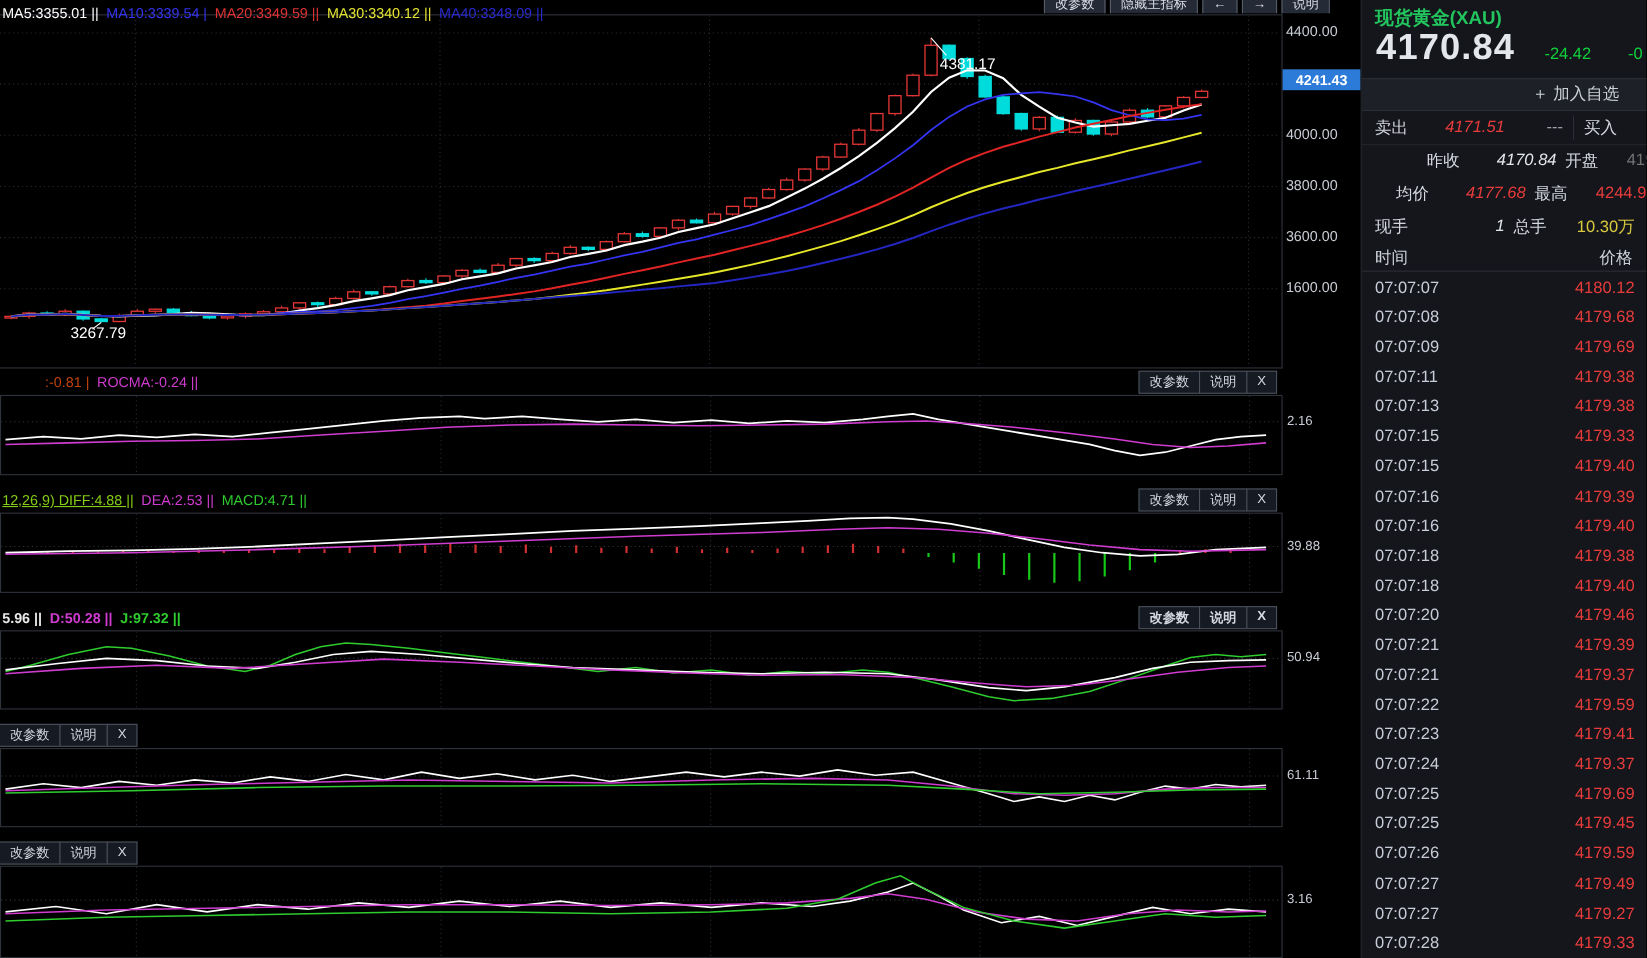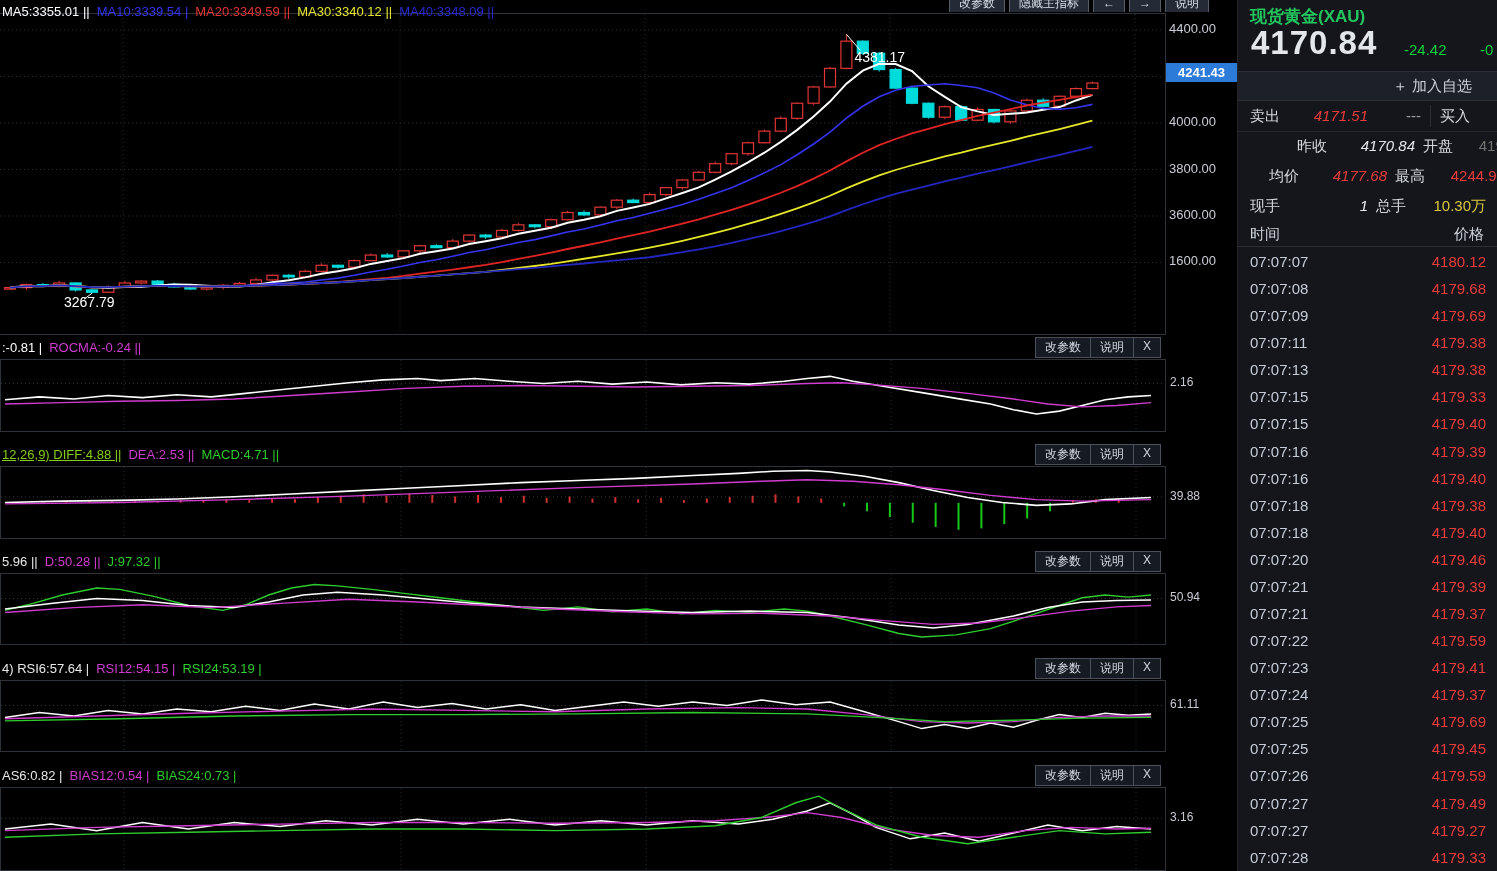--- a/index.html
+++ b/index.html
@@ -228,21 +228,21 @@
   <div id="main-axis">
         <div class="ax-lbl" style="top: 21px;">4400.00</div>
         <div class="ax-lbl" style="top: 114px;">4000.00</div>
         <div class="ax-lbl" style="top: 161px;">3800.00</div>
         <div class="ax-lbl" style="top: 207px;">3600.00</div>
         <div class="ax-lbl" style="top: 253px;">1600.00</div>
         <div id="price-tag" style="top: 63px;">4241.43</div>
       </div>
   <div id="panels">
         <div class="ind-header" style="top: 337px;">
-          <div class="hdr-segs"><span style="color: #ffffff;">:-0.81 |</span><span style="color: rgb(207, 60, 207);">ROCMA:-0.24 ||</span></div>
+          <div class="hdr-segs"><span style="color: #c2410c; margin-left: 39px;">:-0.81 |</span><span style="color: rgb(207, 60, 207);">ROCMA:-0.24 ||</span></div>
           <div class="pbtns">
             <div class="pbtn">改参数</div>
             <div class="pbtn">说明</div>
             <div class="pbtn">X</div>
           </div>
         </div>
         <div class="ind-plot" style="top: 359px; height: 73px;"><svg width="1164" height="71">
             <line x1="123" y1="0" x2="123" y2="71" stroke="#2b2d34" stroke-dasharray="1 3"></line>
             <line x1="400" y1="0" x2="400" y2="71" stroke="#2b2d34" stroke-dasharray="1 3"></line>
             <line x1="645" y1="0" x2="645" y2="71" stroke="#2b2d34" stroke-dasharray="1 3"></line>
@@ -313,62 +313,60 @@
             <line x1="1003.28" y1="35.82" x2="1003.28" y2="57.120000000000005" stroke="#18c818" stroke-width="2"></line>
             <line x1="1026.1599999999999" y1="35.82" x2="1026.1599999999999" y2="51.44" stroke="#18c818" stroke-width="2"></line>
             <line x1="1049.04" y1="35.82" x2="1049.04" y2="44.34" stroke="#18c818" stroke-width="2"></line>
             <line x1="1071.92" y1="35.82" x2="1071.92" y2="32.980000000000004" stroke="#d03030" stroke-width="2"></line>
             <line x1="1094.8" y1="35.82" x2="1094.8" y2="32.27" stroke="#d03030" stroke-width="2"></line>
             <line x1="1117.68" y1="35.82" x2="1117.68" y2="31.560000000000002" stroke="#d03030" stroke-width="2"></line>
             <polyline points="4,35.5 61.300000000000004,34.08 118.60000000000001,33.37 175.9,31.95 233.20000000000002,29.82 290.5,26.98 347.8,24.14 405.09999999999997,21.3 462.40000000000003,18.46 519.7,15.62 577,13.49 634.3000000000001,11.36 691.6,8.52 737.44,6.39 771.82,4.26 806.1999999999999,3.5500000000000003 829.12,4.970000000000001 863.5,9.23 897.88,15.62 932.2600000000001,23.43 966.64,30.53 1001.02,35.5 1035.4,38.34 1069.78,36.92 1104.1599999999999,32.660000000000004 1150,30.53" fill="none" stroke="#ffffff" stroke-width="1.6"></polyline>
             <polyline points="4,36.92 118.60000000000001,35.5 233.20000000000002,32.660000000000004 347.8,29.11 462.40000000000003,24.849999999999998 577,20.59 691.6,17.04 760.36,14.200000000000001 806.1999999999999,12.78 852.04,14.200000000000001 897.88,17.75 943.7199999999999,22.72 989.56,28.400000000000002 1035.4,32.660000000000004 1081.24,34.08 1150,32.660000000000004" fill="none" stroke="#cf3ccf" stroke-width="1.4"></polyline>
           </svg></div>
         <div class="ind-val" style="top: 488.66px;">39.88</div>
-        <div class="ind-header" style="top: 551px;">
+        <div class="ind-header" style="top: 551px; font-weight: bold;">
           <div class="hdr-segs"><span style="color: rgb(232, 232, 232);">5.96 ||</span><span style="color: rgb(207, 60, 207);">D:50.28 ||</span><span style="color: rgb(46, 204, 46);">J:97.32 ||</span></div>
           <div class="pbtns">
             <div class="pbtn">改参数</div>
             <div class="pbtn">说明</div>
             <div class="pbtn">X</div>
           </div>
         </div>
         <div class="ind-plot" style="top: 573px; height: 72px;"><svg width="1164" height="70">
             <line x1="123" y1="0" x2="123" y2="70" stroke="#2b2d34" stroke-dasharray="1 3"></line>
             <line x1="400" y1="0" x2="400" y2="70" stroke="#2b2d34" stroke-dasharray="1 3"></line>
             <line x1="645" y1="0" x2="645" y2="70" stroke="#2b2d34" stroke-dasharray="1 3"></line>
             <line x1="890" y1="0" x2="890" y2="70" stroke="#2b2d34" stroke-dasharray="1 3"></line>
             <line x1="1135" y1="0" x2="1135" y2="70" stroke="#2b2d34" stroke-dasharray="1 3"></line>
             <line x1="0" y1="24.5" x2="1164" y2="24.5" stroke="#34363d" stroke-dasharray="1 3"></line>
             <polyline points="4,36.4 26.92,30.8 61.300000000000004,21 95.68,14 118.60000000000001,15.4 152.98000000000002,22.400000000000002 187.36,31.5 221.74,36.4 244.66,30.8 267.58,21 290.5,14 313.42,10.5 336.34,11.9 370.72,15.4 405.09999999999997,19.6 439.48,23.8 473.85999999999996,28 508.24,32.2 542.62,36.4 577,32.9 611.38,37.800000000000004 645.7600000000001,35 680.14,39.9 714.52,36.4 748.9,38.5 783.2800000000001,35 806.1999999999999,37.1 829.12,42 863.5,50.4 897.88,59.5 920.8000000000001,63 955.18,60.9 989.56,54.6 1023.94,43.4 1058.32,31.5 1081.24,23.8 1104.1599999999999,21 1127.08,23.1 1150,21" fill="none" stroke="#2ecc2e" stroke-width="1.4"></polyline>
             <polyline points="4,35 49.84,29.4 95.68,24.5 141.51999999999998,26.6 187.36,31.5 233.20000000000002,33.6 267.58,28 301.96000000000004,21 336.34,18.2 382.18,21 428.02,25.2 473.85999999999996,29.4 519.7,32.9 577,35 634.3000000000001,37.1 691.6,38.5 748.9,37.1 806.1999999999999,38.5 852.04,44.1 897.88,51.1 932.2600000000001,53.9 966.64,50.4 1012.48,42 1046.8600000000001,33.6 1081.24,28 1115.62,26.6 1150,25.9" fill="none" stroke="#ffffff" stroke-width="1.5"></polyline>
             <polyline points="4,38.5 72.75999999999999,33.6 141.51999999999998,30.8 210.28,33.6 279.03999999999996,29.4 347.8,25.2 416.56,28 485.32,31.5 554.0799999999999,35 622.84,37.800000000000004 691.6,39.9 760.36,39.2 829.12,42 886.4200000000001,46.900000000000006 932.2600000000001,50.4 978.1,49 1023.94,43.4 1069.78,37.1 1115.62,32.9 1150,31.5" fill="none" stroke="#cf3ccf" stroke-width="1.4"></polyline>
           </svg></div>
         <div class="ind-val" style="top: 590.2px;">50.94</div>
         <div class="ind-header" style="top: 658px;">
-          <div class="hdr-segs"><span style="color: rgb(232, 232, 232);">4) RSI6:57.64 |</span><span style="color: rgb(207, 60, 207);">RSI12:54.15 |</span><span style="color: rgb(46, 204, 46);">RSI24:53.19 |</span></div>
           <div class="pbtns">
             <div class="pbtn">改参数</div>
             <div class="pbtn">说明</div>
             <div class="pbtn">X</div>
           </div>
         </div>
         <div class="ind-plot" style="top: 680px; height: 72px;"><svg width="1164" height="70">
             <line x1="123" y1="0" x2="123" y2="70" stroke="#2b2d34" stroke-dasharray="1 3"></line>
             <line x1="400" y1="0" x2="400" y2="70" stroke="#2b2d34" stroke-dasharray="1 3"></line>
             <line x1="645" y1="0" x2="645" y2="70" stroke="#2b2d34" stroke-dasharray="1 3"></line>
             <line x1="890" y1="0" x2="890" y2="70" stroke="#2b2d34" stroke-dasharray="1 3"></line>
             <line x1="1135" y1="0" x2="1135" y2="70" stroke="#2b2d34" stroke-dasharray="1 3"></line>
             <line x1="0" y1="24.5" x2="1164" y2="24.5" stroke="#34363d" stroke-dasharray="1 3"></line>
             <polyline points="4,36.4 38.379999999999995,31.5 72.75999999999999,35 107.14,29.4 141.51999999999998,32.9 175.9,28 210.28,30.8 244.66,25.2 279.03999999999996,29.4 313.42,23.1 347.8,28 382.18,21 416.56,26.6 450.94,22.400000000000002 485.32,28 519.7,23.8 554.0799999999999,29.4 588.46,25.2 622.84,21 657.2199999999999,25.2 691.6,21 725.98,24.5 760.36,18.900000000000002 794.7399999999999,23.8 829.12,21 863.5,30.8 897.88,40.599999999999994 920.8000000000001,47.6 943.7199999999999,43.4 966.64,47.6 989.56,42 1012.48,46.2 1035.4,39.2 1058.32,33.6 1081.24,36.4 1104.1599999999999,32.2 1127.08,34.3 1150,32.9" fill="none" stroke="#ffffff" stroke-width="1.5"></polyline>
             <polyline points="4,37.800000000000004 95.68,35 187.36,32.2 279.03999999999996,30.099999999999998 370.72,28 462.40000000000003,29.4 554.0799999999999,30.8 645.7600000000001,28 737.44,26.6 806.1999999999999,28 863.5,33.6 920.8000000000001,40.599999999999994 966.64,42 1012.48,40.599999999999994 1058.32,36.4 1104.1599999999999,35 1150,35" fill="none" stroke="#cf3ccf" stroke-width="1.4"></polyline>
             <polyline points="4,39.9 118.60000000000001,37.800000000000004 233.20000000000002,35 347.8,33.6 462.40000000000003,33.6 577,32.9 691.6,31.5 806.1999999999999,32.9 874.96,36.4 943.7199999999999,40.599999999999994 1012.48,39.2 1081.24,37.1 1150,36.4" fill="none" stroke="#2ecc2e" stroke-width="1.4"></polyline>
           </svg></div>
         <div class="ind-val" style="top: 697.2px;">61.11</div>
         <div class="ind-header" style="top: 765px;">
-          <div class="hdr-segs"><span style="color: rgb(232, 232, 232);">AS6:0.82 |</span><span style="color: rgb(207, 60, 207);">BIAS12:0.54 |</span><span style="color: rgb(46, 204, 46);">BIAS24:0.73 |</span></div>
           <div class="pbtns">
             <div class="pbtn">改参数</div>
             <div class="pbtn">说明</div>
             <div class="pbtn">X</div>
           </div>
         </div>
         <div class="ind-plot" style="top: 787px; height: 84px;"><svg width="1164" height="82">
             <line x1="123" y1="0" x2="123" y2="82" stroke="#2b2d34" stroke-dasharray="1 3"></line>
             <line x1="400" y1="0" x2="400" y2="82" stroke="#2b2d34" stroke-dasharray="1 3"></line>
             <line x1="645" y1="0" x2="645" y2="82" stroke="#2b2d34" stroke-dasharray="1 3"></line>

